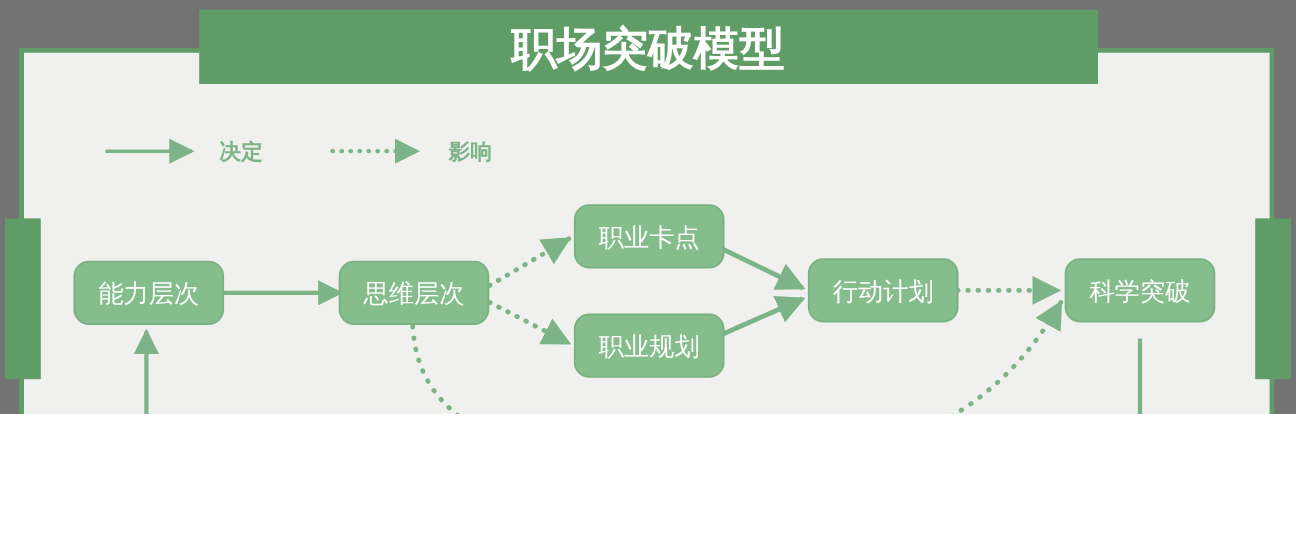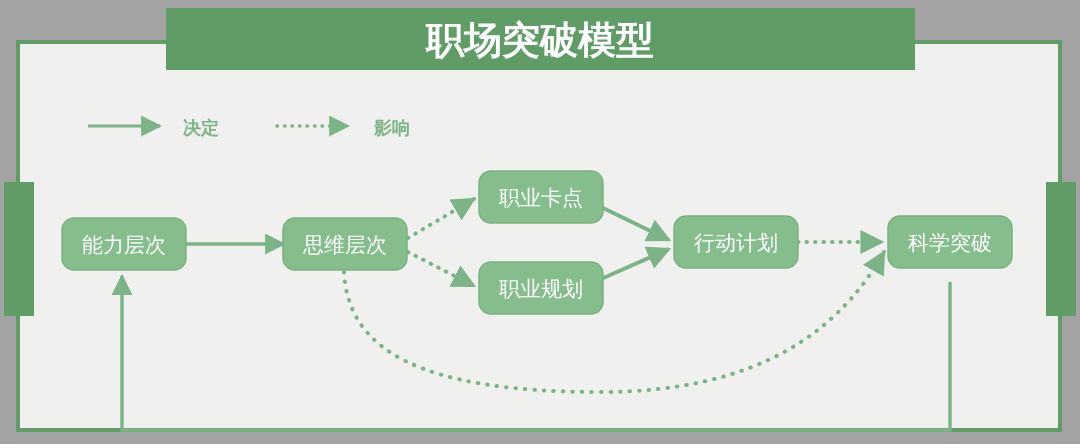--- a/index.html
+++ b/index.html
@@ -4,22 +4,22 @@
 <title>职场突破模型</title>
 <style>
   html, body {
     margin: 0;
     padding: 0;
     background: #ffffff;
   }
   #stage {
     position: relative;
     width: 1080px;
-    height: 444px;
-    background: #a3a3a3;
+    height: 345px;
+    background: #737373;
     overflow: hidden;
     font-family: "DejaVu Sans", "Liberation Sans", sans-serif;
   }
   #diagram-svg {
     position: absolute;
     left: 0;
     top: 0;
     width: 1080px;
     height: 448px;
   }

